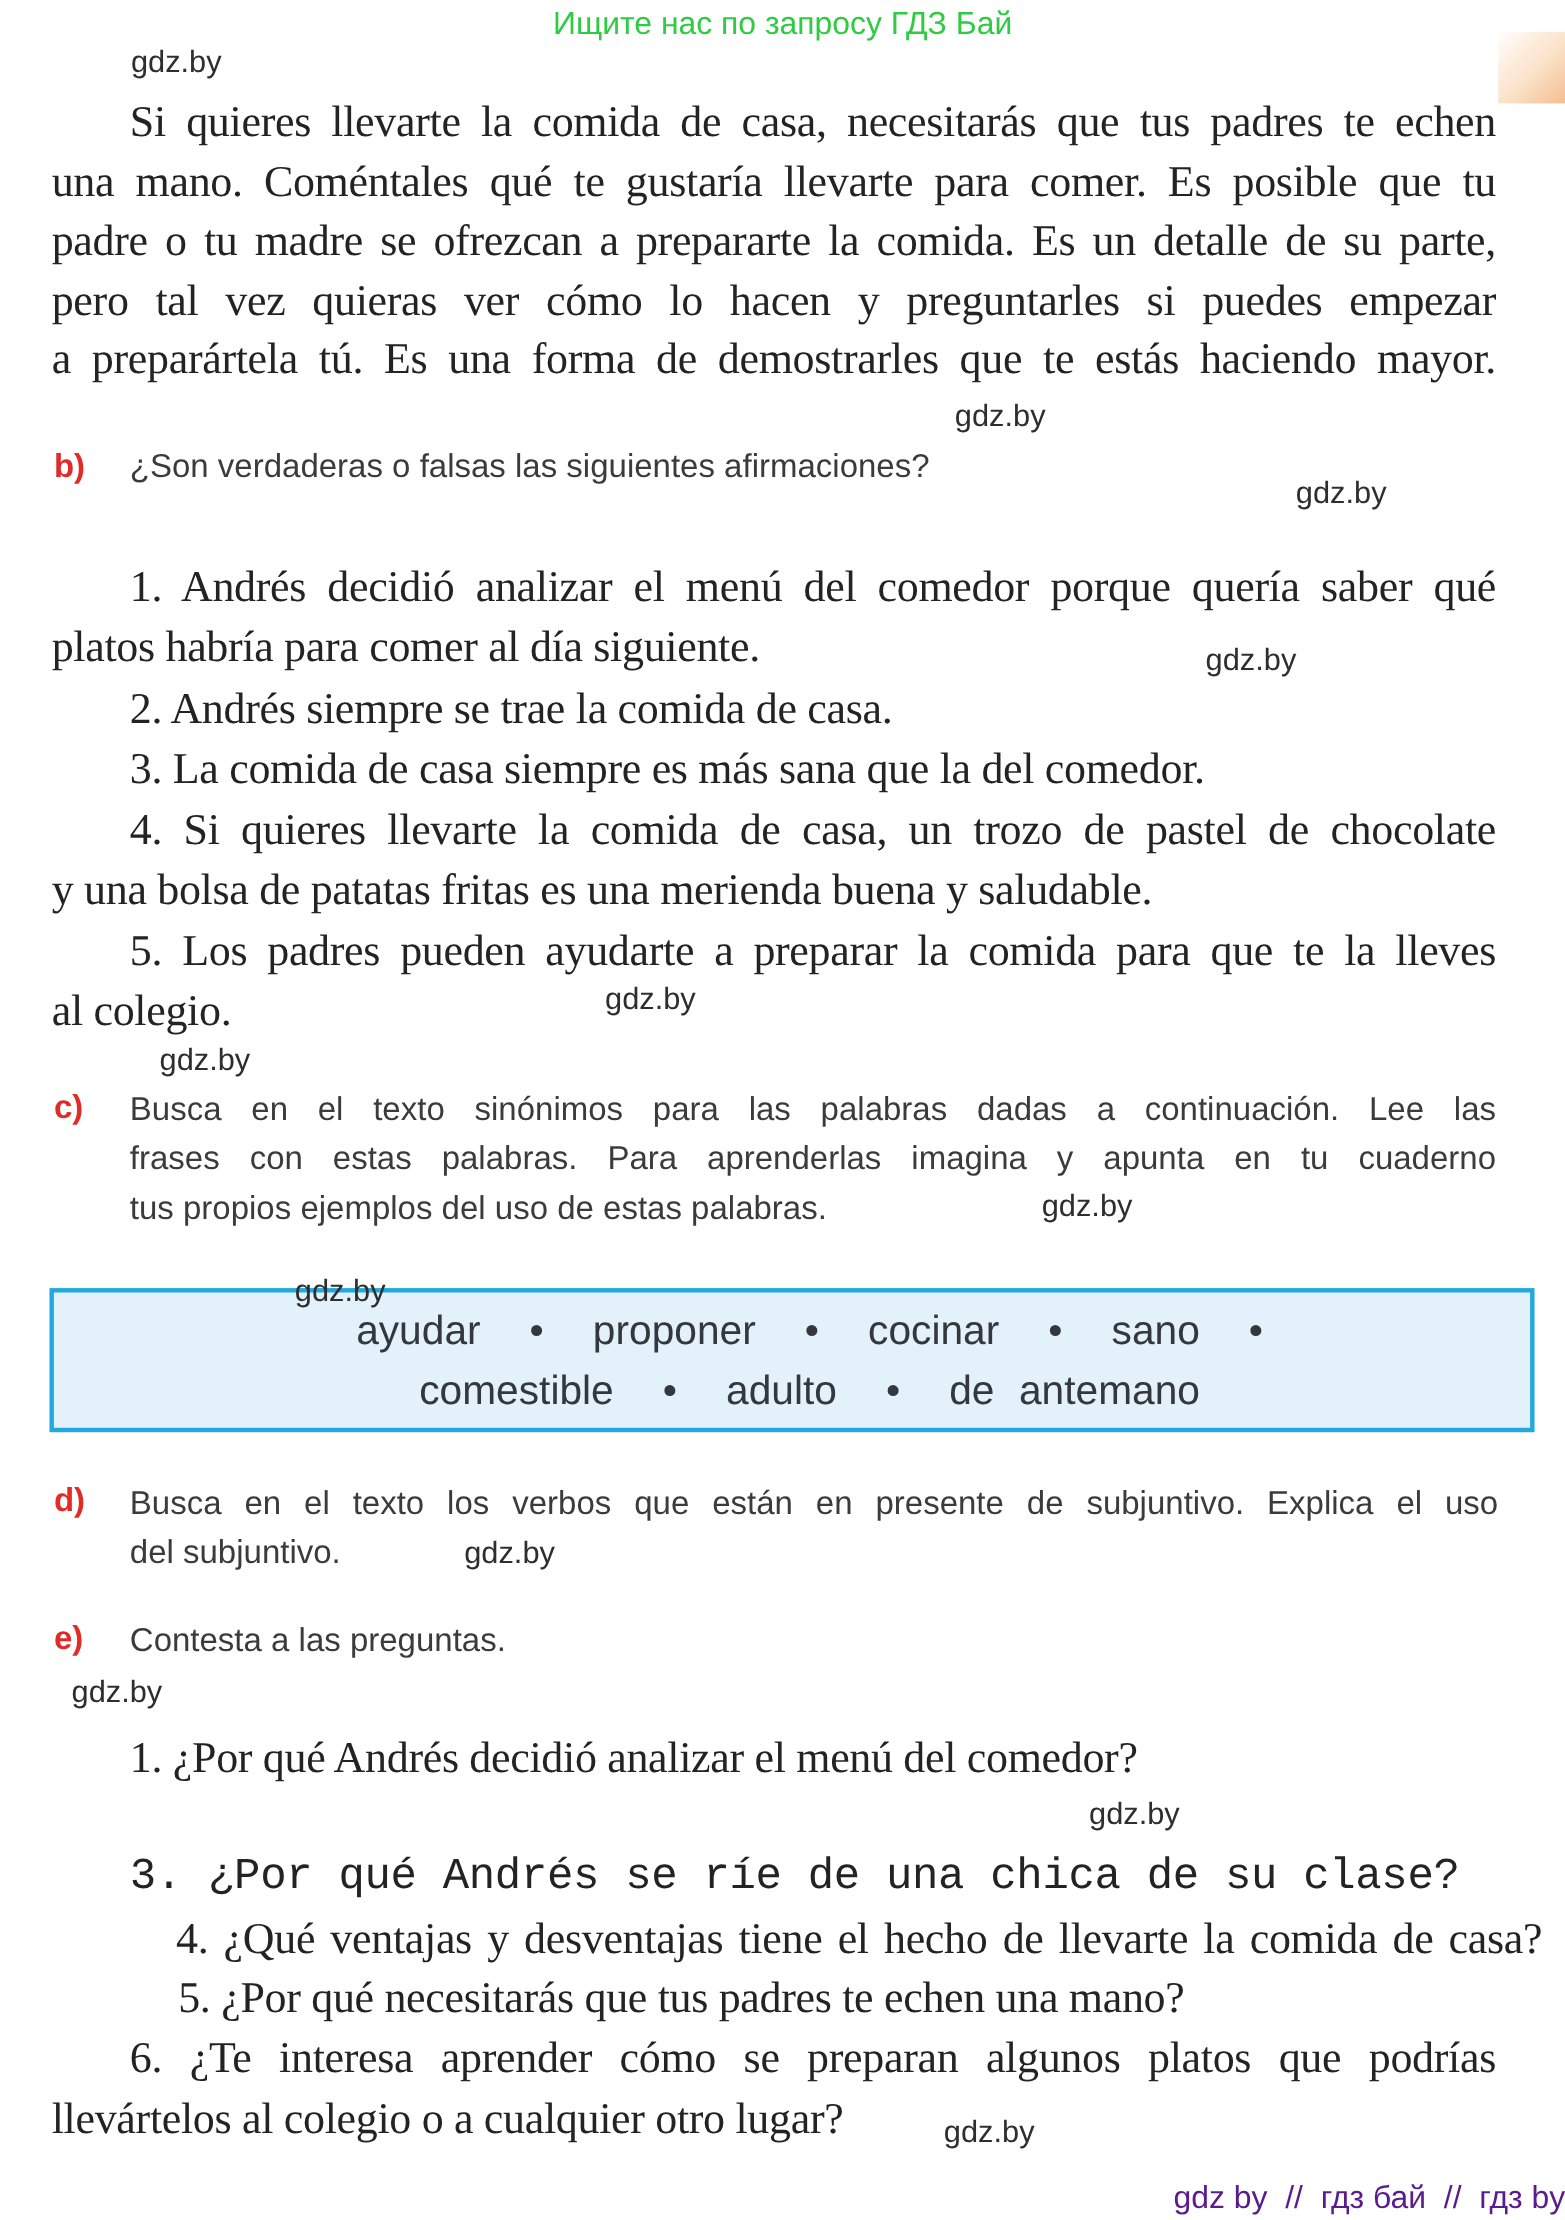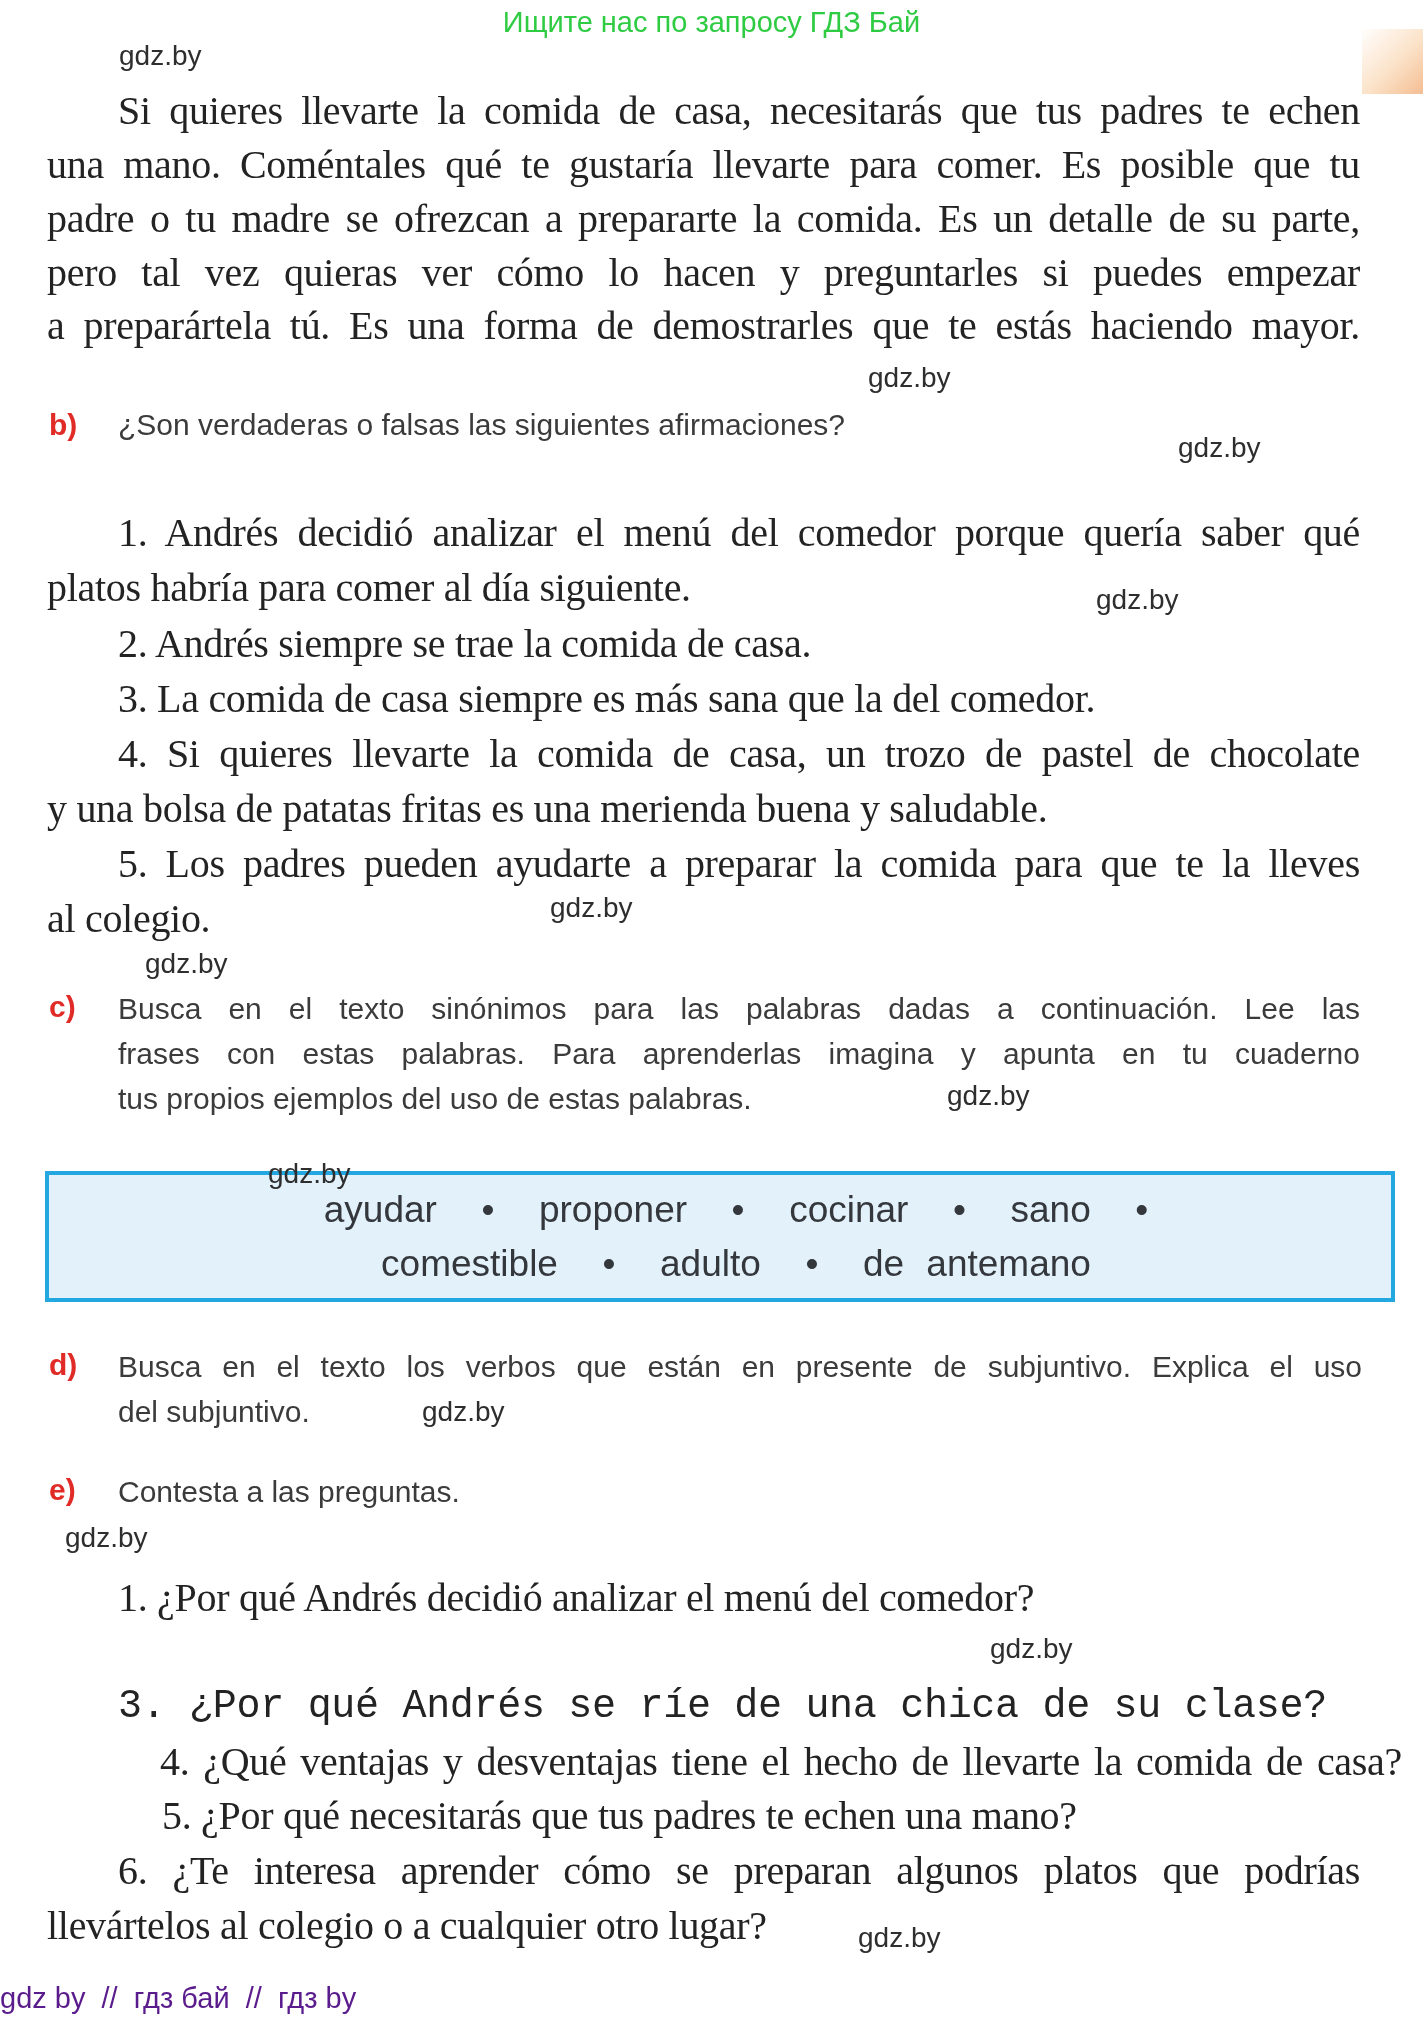--- a/index.html
+++ b/index.html
@@ -65,21 +65,21 @@
   }
   .word-box-line{
     font-family:"Liberation Sans", sans-serif;
     font-size:37px;
     color:#34383d;
     word-spacing:12px;
     white-space:pre;
   }
   #footer{
     top:1982px;left:0;width:100%;
-    text-align:left;
+    text-align:right;
     font-size:29px;
     color:#5a1b8c;
     white-space:pre;
   }
 </style>
 </head>
 <body>
 
 <div id="page">
 

